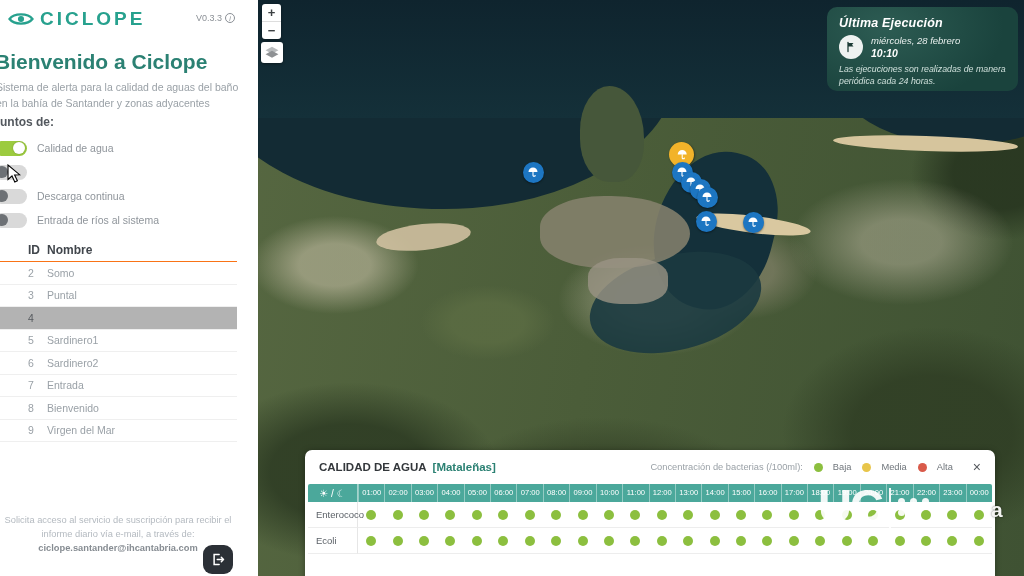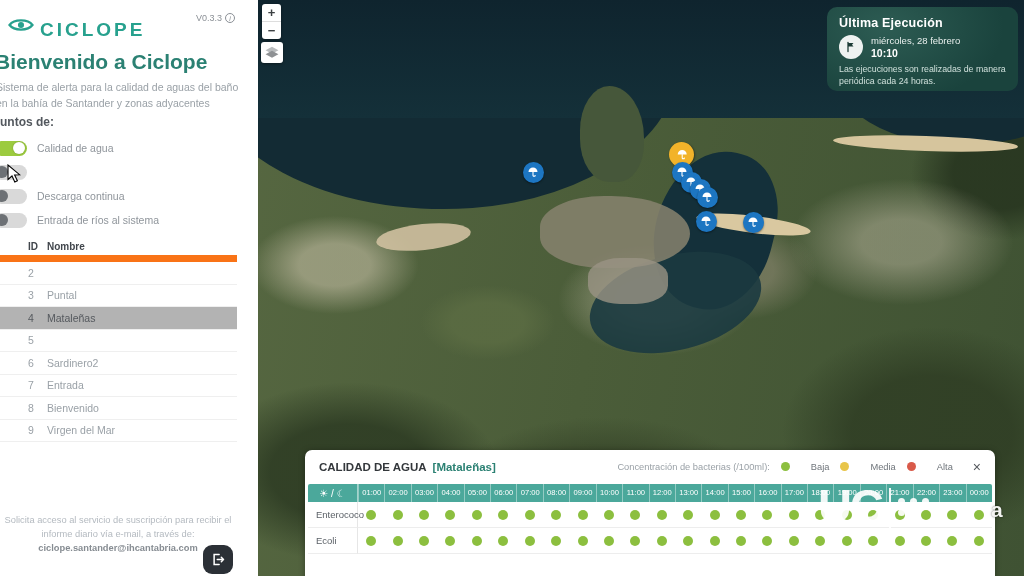--- a/index.html
+++ b/index.html
@@ -3,37 +3,37 @@
 <meta charset="utf-8">
 <style>
   * { margin:0; padding:0; box-sizing:border-box; }
   html,body { width:1024px; height:576px; overflow:hidden; font-family:"Liberation Sans", sans-serif; background:#fff; }
   #app { position:relative; width:1024px; height:576px; }
 
   
   #sidebar { position:absolute; left:0; top:0; width:258px; height:576px; background:#fff; overflow:hidden; z-index:30; }
   .logo-row { position:absolute; left:8px; top:8px; display:flex; align-items:center; gap:6px; }
   .logo-eye { width:26px; height:20px; }
-  .logo-text { font-size:19px; font-weight:bold; letter-spacing:3px; color:#27a18e;margin-top:11px; }
+  .logo-text { font-size:19px; font-weight:bold; letter-spacing:3px; color:#27a18e; }
   .version { position:absolute; left:196px; top:13px; font-size:9px; color:#8b9096; display:flex; align-items:center; gap:3px; }
   .circle-i { display:inline-flex; width:10px; height:10px; border:1px solid #8b9096; border-radius:50%; font-size:7px; align-items:center; justify-content:center; font-style:italic; }
   .welcome-title { position:absolute; left:-5px; top:50px; font-size:21px; font-weight:bold; color:#2b8173; }
   .welcome-sub { position:absolute; left:-4px; top:80px; width:246px; font-size:10.5px; line-height:1.5; color:#9aa1a7; }
   .points-label { position:absolute; left:-8px; top:115px; font-size:12px; font-weight:bold; color:#53585e; }
   .toggles { position:absolute; left:-6px; top:136px; width:250px; }
   .toggle-row { display:flex; align-items:center; gap:10px; height:24px; cursor:pointer; }
   .pill { width:33px; height:15px; border-radius:8px; background:#d9d9d9; position:relative; flex:0 0 auto; }
   .pill .knob { position:absolute; top:1.5px; left:2px; width:12px; height:12px; border-radius:50%; background:#6d7175; }
   .toggle-row.on .pill { background:#9ccb3f; }
   .toggle-row.on .pill .knob { left:auto; right:2px; background:#fff; box-shadow:0 0 2px rgba(0,0,0,.25); }
   .toggle-label { font-size:10.5px; color:#8f959b; }
   #cursor { position:absolute; left:6px; top:164px; z-index:50; pointer-events:none; }
 
   .station-table { position:absolute; left:0; top:238px; width:237px; font-size:10.5px; }
-  .st-head { display:flex; height:24px; align-items:center; border-bottom:7px solid #f97316; color:#41464c; font-weight:bold; font-size:10px; }
+  .st-head { display:flex; height:24px; align-items:center; border-bottom:1px solid #f97316; color:#41464c; font-weight:bold; font-size:12px; }
   .st-row { display:flex; height:22.5px; align-items:center; border-bottom:1px solid #efefef; color:#9aa1a7; cursor:pointer; }
   .st-row.selected { background:#b3b3b3; color:#55595e; }
   .cell-id { width:38px; padding-left:28px; flex:0 0 auto; }
   .cell-name { flex:1; padding-left:9px; }
 
   .subscribe { position:absolute; left:-4px; top:514px; width:244px; text-align:center; font-size:9.3px; line-height:1.5; color:#b4bac0; }
   .subscribe b { color:#868c92; font-weight:bold; }
   .logout-btn { position:absolute; right:25px; top:545px; width:30px; height:29px; background:#2b3036; border-radius:9px; display:flex; align-items:center; justify-content:center; cursor:pointer; }
 
   
@@ -63,39 +63,39 @@
   .sand-spit { position:absolute; left:438px; top:216px; width:115px; height:17px; background:#d9c8a0; border-radius:50%; transform:rotate(7deg); }
   .sand-right { position:absolute; left:575px; top:136px; width:185px; height:15px; background:#d6c59d; border-radius:50%; transform:rotate(2deg); }
   .sand-west { position:absolute; left:118px; top:224px; width:95px; height:26px; background:#cfc0a0; border-radius:50%; transform:rotate(-6deg); opacity:.9; }
 
   .map-zoom { position:absolute; left:4px; top:4px; width:19px; background:#fff; border-radius:3px; box-shadow:0 1px 3px rgba(0,0,0,.4); z-index:5; }
   .map-zoom button { display:block; width:100%; height:17px; border:none; background:none; font-size:13px; font-weight:bold; color:#3c4043; cursor:pointer; line-height:15px; }
   .map-zoom .sep { height:1px; background:#ddd; }
   .layers-btn { position:absolute; left:3px; top:42px; width:22px; height:21px; background:#fff; border-radius:3px; box-shadow:0 1px 3px rgba(0,0,0,.4); display:flex; align-items:center; justify-content:center; cursor:pointer; z-index:5; }
 
   .exec-card { position:absolute; right:6px; top:7px; width:191px; height:84px; border-radius:10px; z-index:6;
-    background:radial-gradient(140px 90px at 30% 25%, #2d5c53, #1a433d 85%); color:#fff; padding:9px 12px; }
+    background:radial-gradient(140px 90px at 30% 25%, #2d5c53, #1a433d 85%); color:#fff; padding:9px 12px;font-style:italic; }
   .exec-title { font-size:12.5px; font-weight:bold; letter-spacing:.2px; }
   .exec-row { display:flex; align-items:center; gap:8px; margin-top:5px; }
   .exec-icon { width:24px; height:24px; border-radius:50%; background:#eef2f1; display:flex; align-items:center; justify-content:center; flex:0 0 auto; }
   .exec-date { font-size:9.5px; color:#e8efed; }
   .exec-time { font-size:10.5px; font-weight:bold; margin-top:1px; }
   .exec-note { font-size:8.8px; color:#cfe0db; margin-top:5px; line-height:1.35; }
 
   .marker { position:absolute; width:21px; height:21px; border-radius:50%; background:#1d76c2; display:flex; align-items:center; justify-content:center; box-shadow:0 1px 2px rgba(0,0,0,.45); cursor:pointer; z-index:4; }
   .pin { position:absolute; width:25px; height:25px; background:#f2b32a; border-radius:50% 50% 50% 0; transform:rotate(-45deg); box-shadow:0 1px 2px rgba(0,0,0,.45); display:flex; align-items:center; justify-content:center; cursor:pointer; z-index:4; }
   .pin > svg { transform:rotate(45deg); }
 
   
   .panel { position:absolute; left:47px; top:450px; width:690px; height:140px; background:#fff; border-radius:7px; box-shadow:0 1px 6px rgba(0,0,0,.35); z-index:8; }
   .panel-head { height:34px; display:flex; align-items:center; padding:0 14px; gap:6px; }
   .panel-title { font-size:11.5px; font-weight:bold; color:#33373b; }
   .panel-loc { font-size:11.5px; font-weight:bold; color:#2b8173; }
   .panel-legend { margin-left:auto; display:flex; align-items:center; gap:11px; font-size:9.3px; color:#9aa1a7; }
-  .leg-item { display:flex; gap:21px; color:#6f757b; }
+  .leg-item { display:flex; align-items:center; gap:10px; color:#6f757b; }
   .leg-dot { width:9px; height:9px; border-radius:50%; }
   .panel-close { margin-left:14px; font-size:14px; color:#55595e; cursor:pointer; line-height:1; }
   .qgrid { display:grid; grid-template-columns:50px repeat(24, 1fr); margin:0 3px; }
   .qhead { background:#4ba89b; color:#fff; border-radius:2px 2px 0 0; }
   .qh-corner { grid-column:1; grid-row:1 / 3; display:flex; align-items:center; justify-content:center; font-size:10px; border-right:1px solid rgba(255,255,255,.5); cursor:pointer; }
   .qh-date { grid-column:2 / 26; grid-row:1; text-align:center; font-size:9px; padding:2px 0 1px; border-bottom:1px solid rgba(255,255,255,.5); }
   .qh-hour { grid-row:2; font-size:7.6px; text-align:center; padding:4px 0 5px; border-left:1px solid rgba(255,255,255,.4); }
   .qh-hour:first-of-type { border-left:none; }
   .q-label { font-size:9.5px; color:#5c6268; display:flex; align-items:center; padding-left:8px; border-bottom:1px solid #ededed; border-right:1px solid #e6e6e6; height:26px; }
   .q-cell { display:flex; align-items:center; justify-content:center; border-bottom:1px solid #ededed; height:26px; }
@@ -162,31 +162,32 @@
     </svg>
 
     <div class="station-table">
       <div class="st-head">
         <span class="cell-id">ID</span>
         <span class="cell-name">Nombre</span>
       </div>
       <div id="station-body">
           <div class="st-row">
             <span class="cell-id">2</span>
+            <span class="cell-name">Somo</span>
           </div>
           <div class="st-row">
             <span class="cell-id">3</span>
             <span class="cell-name">Puntal</span>
           </div>
           <div class="st-row selected">
             <span class="cell-id">4</span>
-            <span class="cell-name">Mataleñas</span>
           </div>
           <div class="st-row">
             <span class="cell-id">5</span>
+            <span class="cell-name">Sardinero1</span>
           </div>
           <div class="st-row">
             <span class="cell-id">6</span>
             <span class="cell-name">Sardinero2</span>
           </div>
           <div class="st-row">
             <span class="cell-id">7</span>
             <span class="cell-name">Entrada</span>
           </div>
           <div class="st-row">

